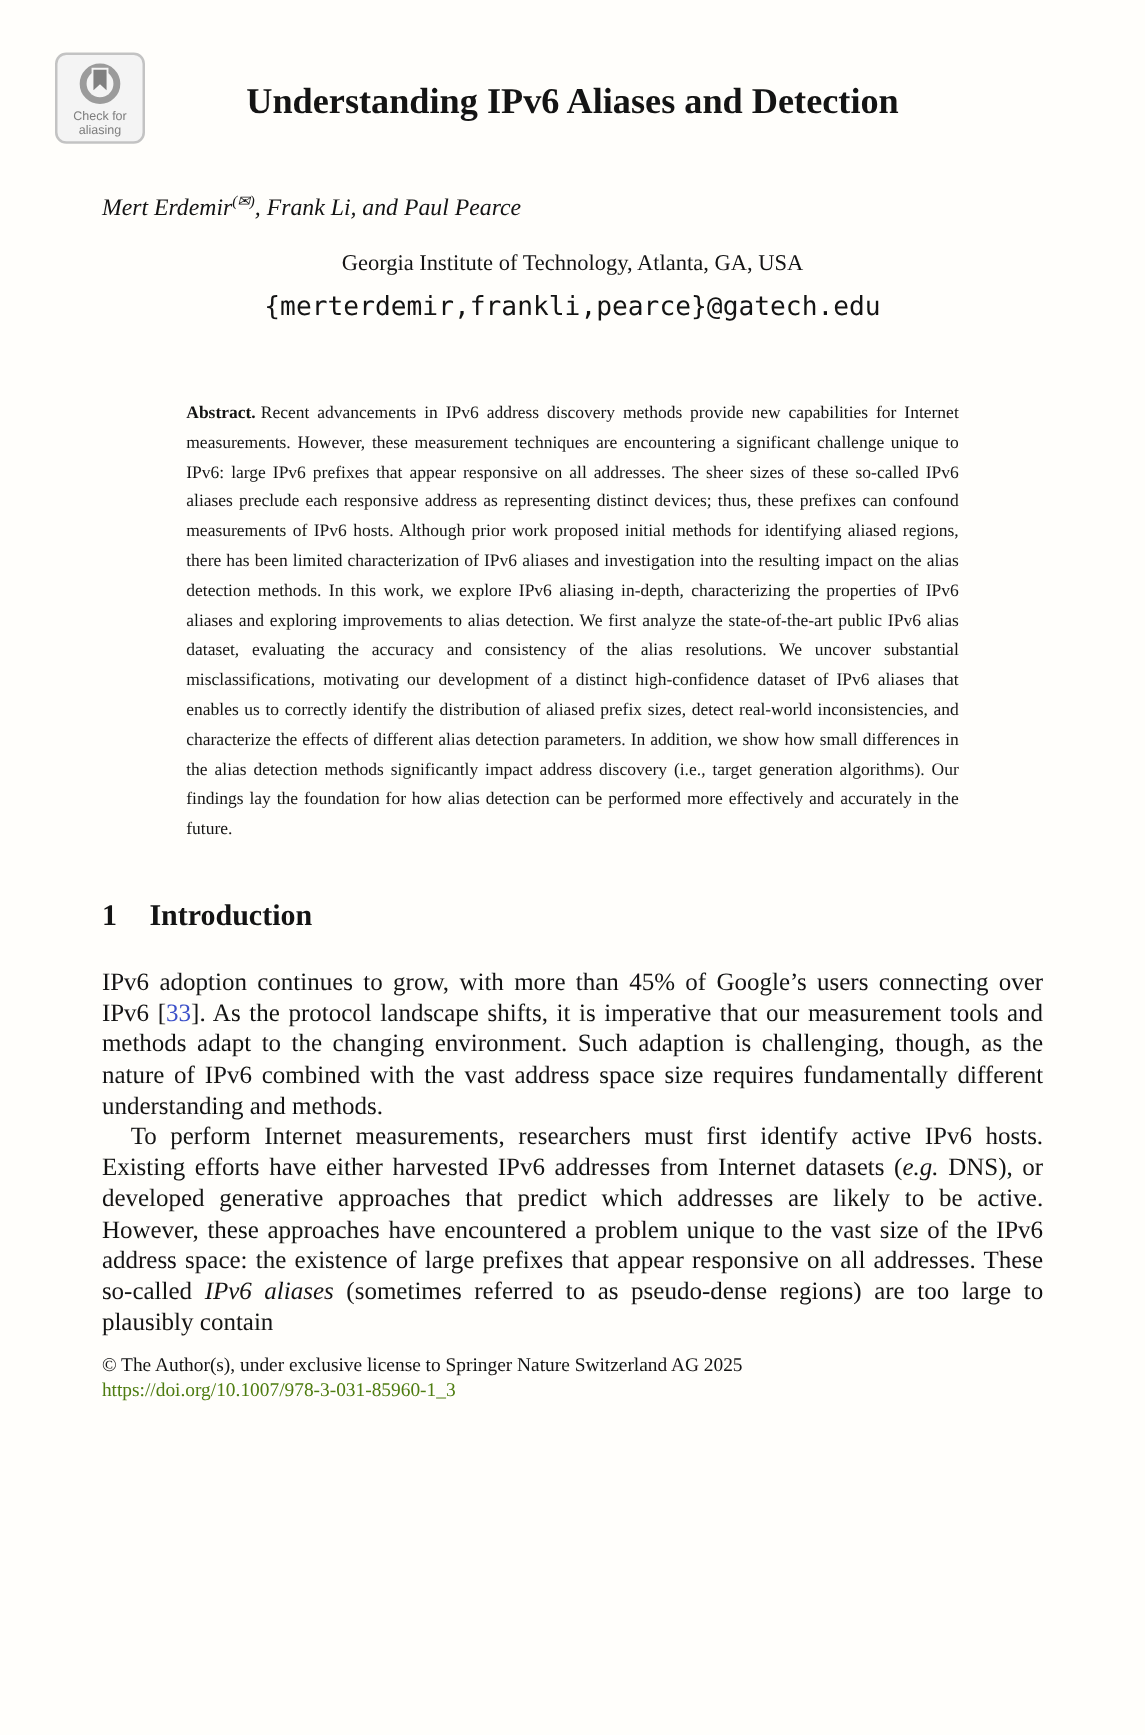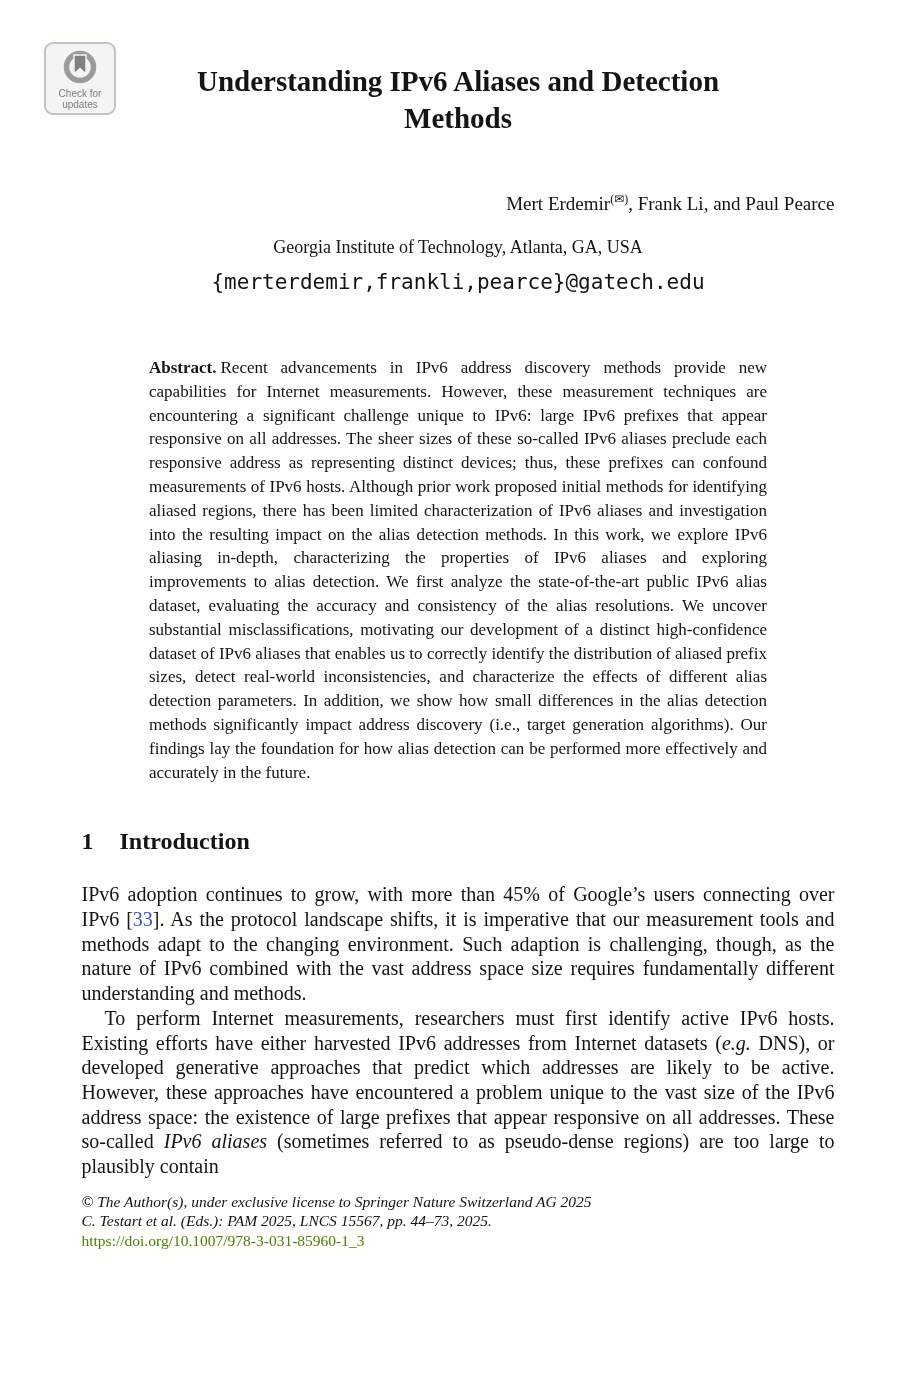--- a/index.html
+++ b/index.html
@@ -39,91 +39,89 @@
     color: #7d7d7d;
     text-align: center;
     margin-top: 0px;
   }
 
   .content { width: 753px; margin: 0 auto; padding-top: 63px; }
 
   .title { margin: 0; text-align: center; font-size: 29px; line-height: 37px; font-weight: bold; }
   .title .title-line { display: block; }
 
-  .authors { margin: 56px 0 0 0; text-align: right; font-size: 19px; }
+  .authors { margin: 56px 0 0 0; text-align: left; font-size: 19px; font-style: italic; }
   .env-sup { font-size: 12px; vertical-align: super; line-height: 0; }
 
   .affiliation { margin: 22px 0 12px 0; text-align: center; font-size: 18px; }
   .email {
     margin: 4px 0 0 0;
     text-align: center;
     font-family: "DejaVu Sans Mono", "Liberation Mono", monospace;
     font-size: 21px;
     letter-spacing: 0px;
   }
 
   .abstract {
     width: 618px;
     margin: 62px auto 0 auto;
-    font-size: 17px;
+    font-size: 14px;
     line-height: 23.8px;
     text-align: justify;
   }
   .abstract-label { font-weight: bold; margin-right: 4px; }
 
   .section-heading { margin: 42px 0 0 0; font-size: 24px; line-height: 30px; font-weight: bold; }
   .sec-num { display: inline-block; min-width: 38px; }
 
   .body-para { margin: 26px 0 0 0; font-size: 20px; line-height: 24.7px; text-align: justify; }
   .body-para.indented { margin-top: 0; text-indent: 23px; }
 
   .cite-link { color: #3c50c8; text-decoration: none; cursor: pointer; }
   em { font-style: italic; }
 
   .footer { margin-top: 13px; font-size: 15.5px; line-height: 19.6px; }
-  .footer p { margin: 0; font-style: italic; }
+  .footer p { margin: 0; }
   .doi-link { color: #4d7c0f; text-decoration: none; cursor: pointer; display: inline-block; }
 </style>
 </head>
 <body>
 
 <div class="page">
 
   <a class="badge">
     <svg width="42" height="42" viewBox="0 0 42 42">
       <circle cx="21" cy="21" r="13.5" fill="none" stroke="#9b9b9b" stroke-width="5.5"></circle>
       <path d="M15 9 h12 v19 l-6 -5.5 l-6 5.5 z" fill="#808080" stroke="#f4f4f4" stroke-width="1.5"></path>
     </svg>
     <span class="badge-text">
       <span style="display:block;">Check for</span>
-      <span style="display:block;">updates</span>
+      <span style="display:block;">aliasing</span>
     </span>
   </a>
 
   <div class="content">
 
     <h1 class="title">
       <span class="title-line">Understanding IPv6 Aliases and Detection</span>
-      <span class="title-line">Methods</span>
     </h1>
 
     <p class="authors"><span>Mert Erdemir</span><span class="env-sup">(✉)</span><span>, Frank Li, and Paul Pearce</span></p>
 
     <p class="affiliation">Georgia Institute of Technology, Atlanta, GA, USA</p>
 
     <p class="email">{merterdemir,frankli,pearce}@gatech.edu</p>
 
     <div class="abstract"><span class="abstract-label">Abstract.</span><span>Recent advancements in IPv6 address discovery methods provide new capabilities for Internet measurements. However, these measurement techniques are encountering a significant challenge unique to IPv6: large IPv6 prefixes that appear responsive on all addresses. The sheer sizes of these so-called IPv6 aliases preclude each responsive address as representing distinct devices; thus, these prefixes can confound measurements of IPv6 hosts. Although prior work proposed initial methods for identifying aliased regions, there has been limited characterization of IPv6 aliases and investigation into the resulting impact on the alias detection methods. In this work, we explore IPv6 aliasing in-depth, characterizing the properties of IPv6 aliases and exploring improvements to alias detection. We first analyze the state-of-the-art public IPv6 alias dataset, evaluating the accuracy and consistency of the alias resolutions. We uncover substantial misclassifications, motivating our development of a distinct high-confidence dataset of IPv6 aliases that enables us to correctly identify the distribution of aliased prefix sizes, detect real-world inconsistencies, and characterize the effects of different alias detection parameters. In addition, we show how small differences in the alias detection methods significantly impact address discovery (i.e., target generation algorithms). Our findings lay the foundation for how alias detection can be performed more effectively and accurately in the future.</span></div>
 
     <h2 class="section-heading"><span class="sec-num">1</span><span>Introduction</span></h2>
 
     <p class="body-para"><span>IPv6 adoption continues to grow, with more than 45% of Google’s users connecting over IPv6 [</span><a class="cite-link">33</a><span>]. As the protocol landscape shifts, it is imperative that our measurement tools and methods adapt to the changing environment. Such adaption is challenging, though, as the nature of IPv6 combined with the vast address space size requires fundamentally different understanding and methods.</span></p>
 
     <p class="body-para indented"><span>To perform Internet measurements, researchers must first identify active IPv6 hosts. Existing efforts have either harvested IPv6 addresses from Internet datasets (</span><em>e.g.</em><span> DNS), or developed generative approaches that predict which addresses are likely to be active. However, these approaches have encountered a problem unique to the vast size of the IPv6 address space: the existence of large prefixes that appear responsive on all addresses. These so-called </span><em>IPv6 aliases</em><span> (sometimes referred to as pseudo-dense regions) are too large to plausibly contain</span></p>
 
     <div class="footer">
       <p>© The Author(s), under exclusive license to Springer Nature Switzerland AG 2025</p>
-      <p>C. Testart et al. (Eds.): PAM 2025, LNCS 15567, pp. 44–73, 2025.</p>
       <a class="doi-link">https://doi.org/10.1007/978-3-031-85960-1_3</a>
     </div>
 
   </div>
 </div>
 
 </body></html>

